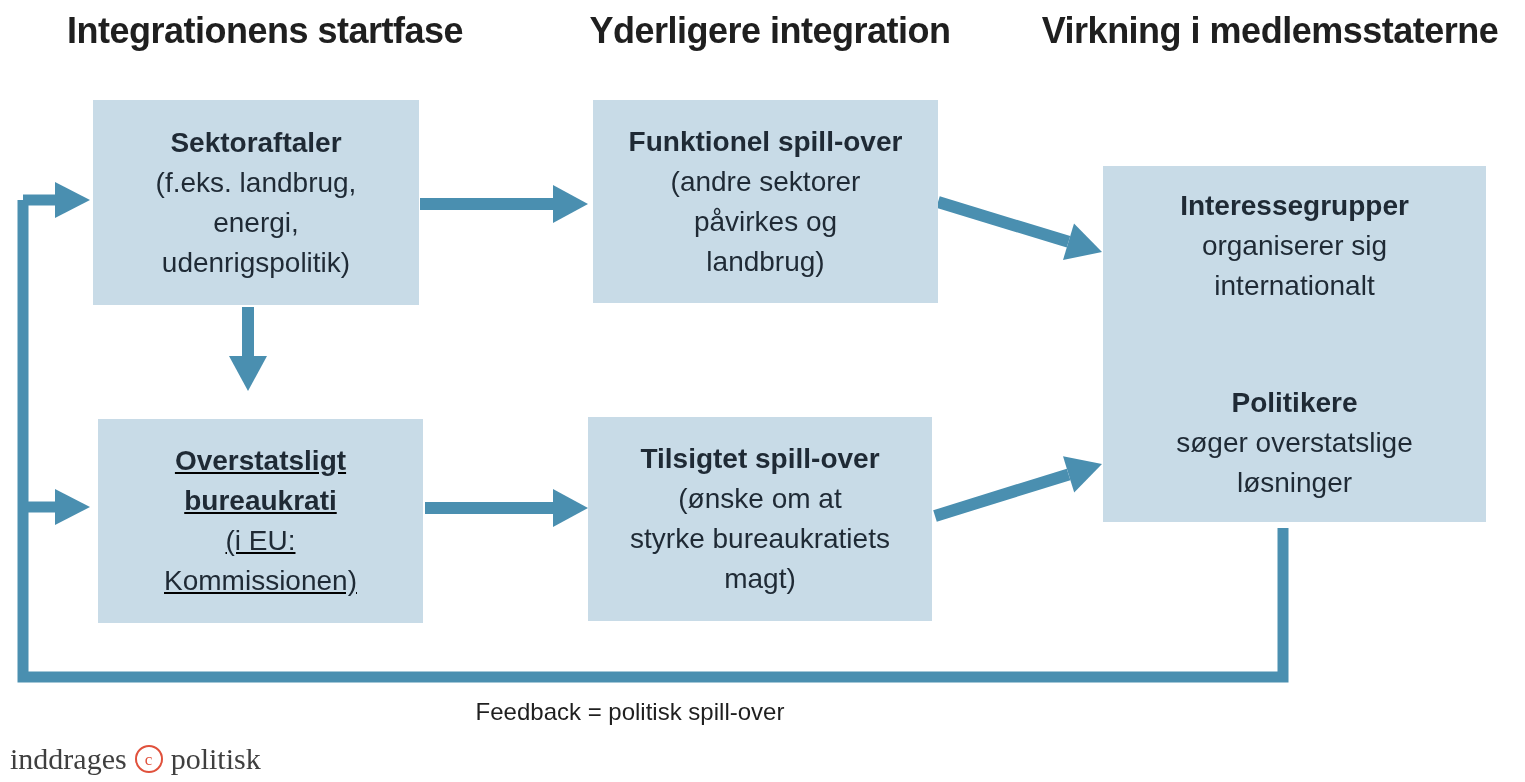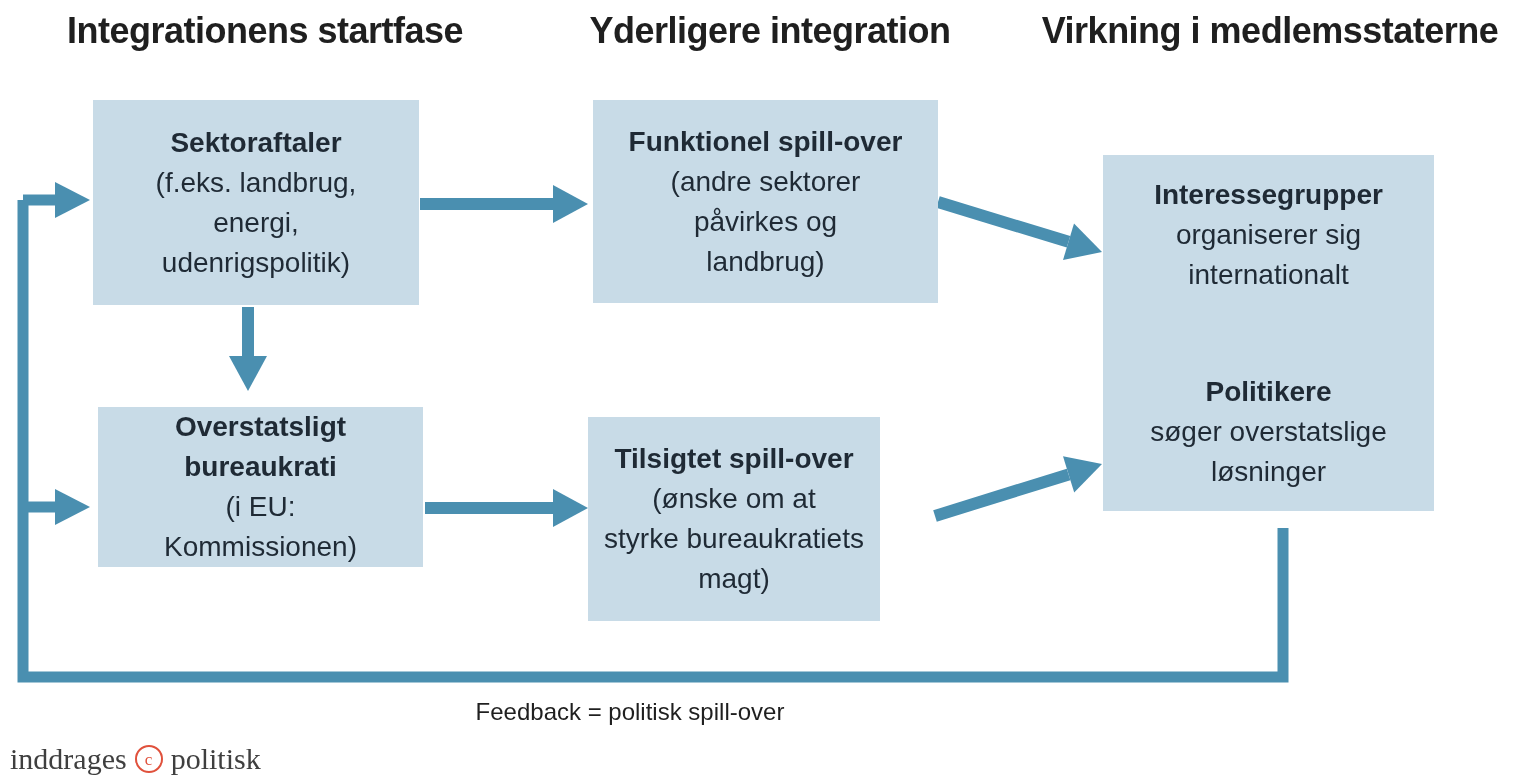--- a/index.html
+++ b/index.html
@@ -125,43 +125,43 @@
 
   <div class="box" style="left:593px;top:100px;width:345px;height:203px;">
     <div class="box-group">
       <div class="bline bold">Funktionel spill-over</div>
       <div class="bline">(andre sektorer</div>
       <div class="bline">påvirkes og</div>
       <div class="bline">landbrug)</div>
     </div>
   </div>
 
-  <div class="box" style="left:1103px;top:155px;width:331px;height:356px;gap:31px;">
+  <div class="box" style="left:1103px;top:166px;width:383px;height:356px;gap:31px;">
     <div class="box-group">
       <div class="bline bold">Interessegrupper</div>
       <div class="bline">organiserer sig</div>
       <div class="bline">internationalt</div>
     </div>
     <div class="box-group">
       <div class="bline bold">Politikere</div>
       <div class="bline">søger overstatslige</div>
       <div class="bline">løsninger</div>
     </div>
   </div>
 
-  <div class="box" style="left:98px;top:407px;width:325px;height:160px;">
+  <div class="box" style="left:98px;top:419px;width:325px;height:204px;text-decoration:underline;">
     <div class="box-group">
       <div class="bline bold">Overstatsligt</div>
       <div class="bline bold">bureaukrati</div>
       <div class="bline">(i EU:</div>
       <div class="bline">Kommissionen)</div>
     </div>
   </div>
 
-  <div class="box" style="left:588px;top:417px;width:292px;height:204px;">
+  <div class="box" style="left:588px;top:417px;width:344px;height:204px;">
     <div class="box-group">
       <div class="bline bold">Tilsigtet spill-over</div>
       <div class="bline">(ønske om at</div>
       <div class="bline">styrke bureaukratiets</div>
       <div class="bline">magt)</div>
     </div>
   </div>
 
   <div class="feedback-label">Feedback = politisk spill-over</div>
 

